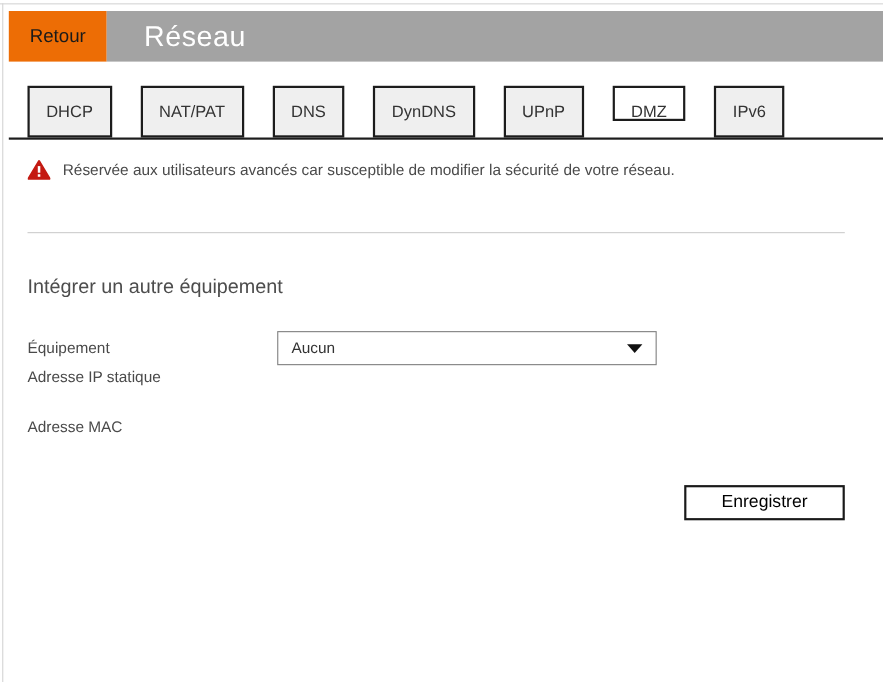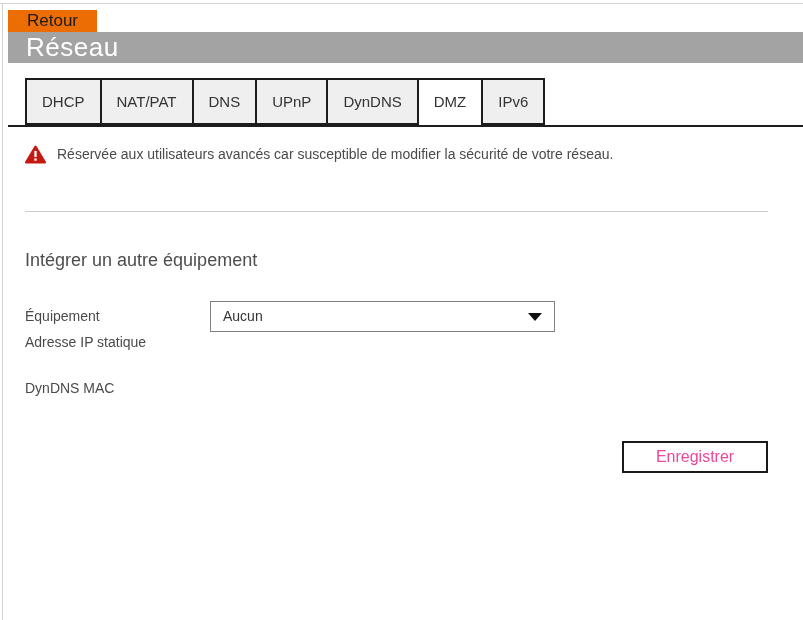--- a/index.html
+++ b/index.html
@@ -11,63 +11,63 @@
   }
   *{box-sizing:border-box;}
   html,body{margin:0;padding:0;}
   body{
     width:803px;height:620px;position:relative;overflow:hidden;
     background:#fff;font-family:"Liberation Sans",sans-serif;color:var(--text);
   }
   .top-line{position:absolute;top:3px;left:0;right:0;height:1px;background:#d4d4d4;}
   .left-line{position:absolute;top:3px;left:2px;bottom:0;width:1px;background:#d4d4d4;}
 
-  .header{display:flex;height:46px;margin:10px 0 0 8px;flex-direction:column;}
+  .header{display:flex;height:46px;margin:10px 0 0 8px;}
   .back-btn{
     width:89px;background:var(--accent);color:#1a1a1a;border:none;
     display:flex;align-items:center;justify-content:center;
     font-size:17px;font-family:inherit;cursor:pointer;
   }
-  .title-bar{flex:1;background:var(--header-gray);display:flex;align-items:center;padding-left:18px;}
+  .title-bar{flex:1;background:var(--header-gray);display:flex;align-items:center;padding-left:34px;}
   .title-bar .title{color:#ffffff;font-size:26px;letter-spacing:.5px;}
 
-  .tabbar{position:relative;height:49px;margin:22px 0 0 8px;padding-left:17px;display:flex;align-items:flex-start;}
+  .tabbar{position:relative;height:49px;margin:22px 0 0 8px;padding-left:17px;display:flex;align-items:flex-start;gap:28px;}
   .tabbar .baseline{position:absolute;left:0;right:0;bottom:0;height:2px;background:var(--line-dark);}
   .tab{
     height:47px;line-height:43px;border:2px solid var(--line-dark);
     background:#efefef;color:#333;font-size:15px;padding:0 15px;
     cursor:pointer;white-space:nowrap;text-align:center;min-width:64px;
   }
   .tab + .tab{margin-left:-2px;}
-  .tab.active{height:49px;background:#fff;position:relative;z-index:2;}
+  .tab.active{height:32px;background:#fff;position:relative;z-index:2;}
 
   .content{margin-left:25px;width:743px;font-size:14px;line-height:21px;}
   .para1{margin:24px 0 0;}
   .para2{margin:13px 0 0;}
   .warning{display:flex;align-items:center;gap:11px;margin-top:17px;text-align:right;}
   .warning-icon{flex:0 0 auto;display:inline-flex;}
   .divider{margin-top:46px;height:0;border:none;border-top:1px solid #cccccc;}
   .section-title{margin-top:38px;font-size:18px;line-height:21px;color:#4d4d4d;font-weight:400;}
 
   .form-row{display:flex;align-items:center;}
-  .row-device{margin-top:30px;}
+  .row-device{margin-top:30px;gap:30px;}
   .row-ip{}
   .row-mac{margin-top:25px;}
   .field-label{width:185px;color:var(--text);font-size:14px;}
   .select-box{
     width:345px;height:31px;border:1px solid #7f7f7f;background:#fff;
     display:flex;align-items:center;justify-content:space-between;
-    padding:0 12px;font-size:14px;color:#333;cursor:pointer;
+    padding:0 12px;font-size:14px;color:#333;cursor:pointer;margin-left:12px;
   }
   .caret{width:0;height:0;border-left:7px solid transparent;border-right:7px solid transparent;border-top:8px solid #111;}
 
   .footer{width:743px;margin:42px 0 0 25px;display:flex;justify-content:flex-end;}
   .save-btn{
     width:146px;height:32px;background:#fff;border:2px solid #1a1a1a;
-    font-size:16px;color:#ec4899;font-family:inherit;cursor:pointer;
+    font-size:16px;color:#000000;font-family:inherit;cursor:pointer;
   }
 </style>
 </head>
 <body>
 
 <div class="top-line"></div>
 <div class="left-line"></div>
 
 <div class="header">
   <button class="back-btn">Retour</button>
@@ -75,22 +75,22 @@
     <span class="title">Réseau</span>
   </div>
 </div>
 
 <div class="tabbar">
   <div class="baseline"></div>
 
 <div class="tab">DHCP</div>
     <div class="tab">NAT/PAT</div>
     <div class="tab">DNS</div>
+    <div class="tab">DynDNS</div>
     <div class="tab">UPnP</div>
-    <div class="tab">DynDNS</div>
     <div class="tab active">DMZ</div>
     <div class="tab">IPv6</div>
   </div>
 
 <div class="content">
 
   <div class="warning">
     <span class="warning-icon">
       <svg width="21" height="19" viewBox="0 0 21 19" aria-hidden="true">
         <polygon points="10.5,1.6 19.9,17.4 1.1,17.4" fill="#c41a12" stroke="#c41a12" stroke-width="2.2" stroke-linejoin="round"></polygon>
@@ -112,20 +112,20 @@
       <span class="caret"></span>
     </div>
   </div>
 
   <div class="form-row row-ip">
     <span class="field-label">Adresse IP statique</span>
     <span></span>
   </div>
 
   <div class="form-row row-mac">
-    <span class="field-label">DynDNS MAC</span>
+    <span class="field-label">Adresse MAC</span>
     <span></span>
   </div>
 </div>
 
 <div class="footer">
   <button class="save-btn">Enregistrer</button>
 </div>
 
 </body></html>

